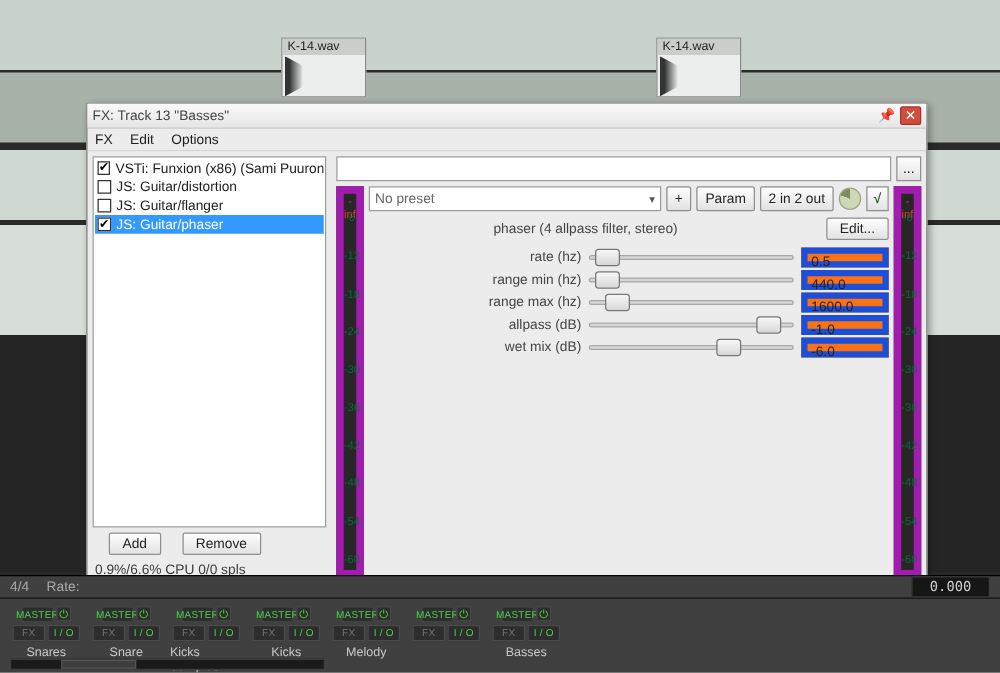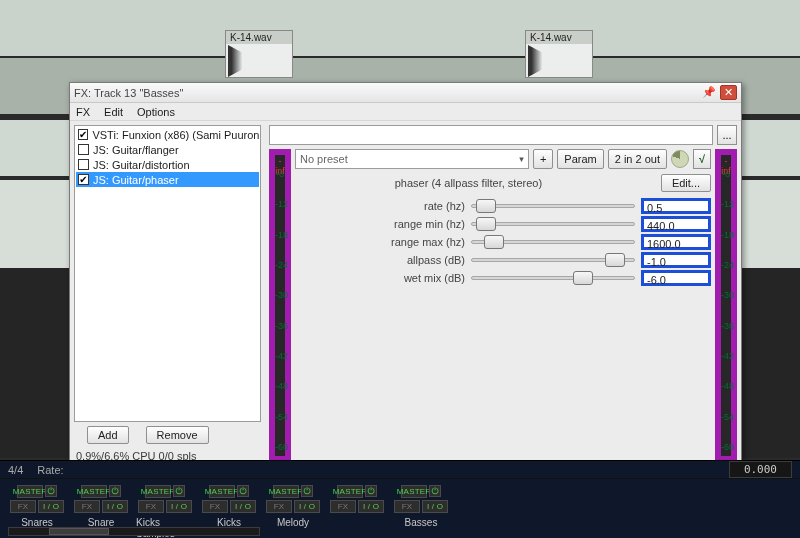--- a/index.html
+++ b/index.html
@@ -57,24 +57,24 @@
   .round-icon { width:18px; height:18px; border:1px solid #9fa787; border-radius:50%; background: conic-gradient(#cfd8b6 0 290deg, #7e8a5f 290deg 360deg); }
   .tick-icon { width:18px; height:20px; display:flex; align-items:center; justify-content:center; border:1px solid #8f8f8f; background:linear-gradient(#fefefe,#e2e2e2); color:#2d5f2d; font-weight:bold;}
 
   .fx-title-row { display:flex; align-items:center; height:20px; gap:6px; }
   .fx-title-row .lbl { flex:1; text-align:center; color:#444; }
   .param-row { display:flex; align-items:center; height:18px; gap:6px; }
   .param-row .plabel { width: 170px; text-align:right; color:#444; }
   .slider { flex:1; height:16px; position:relative; background:transparent;}
   .slider .track { position:absolute; left:0; right:0; top:6px; height:4px; background:#d6d6d6; border:1px solid #a7a7a7; border-radius:2px;}
   .slider .thumb { position:absolute; top:1px; width:20px; height:14px; background:linear-gradient(#f7f7f7,#d8d8d8); border:1px solid #777; border-radius:3px;}
-  .pval { width:70px; height:16px; background:#ffffff; border:3px solid #1d4ed8; padding:1px 3px; color:#222;}
+  .pval { width:70px; height:16px; background:#f97316; border:5px solid #1d4ed8; padding:1px 3px; color:#222;}
 
   
-  .bottom { position:absolute; left:0; right:0; bottom:0; height:78px; background:#0f172a; border-top:1px solid #000;}
+  .bottom { position:absolute; left:0; right:0; bottom:0; height:78px; background:#404040; border-top:1px solid #000;}
   .info-row { height:18px; display:flex; align-items:center; color:#aaa; gap:14px; padding:0 8px; border-bottom:1px solid #111;}
   .info-row .spacer { flex:1;}
   .info-row .numbox { background:#161616; border:1px solid #3c3c3c; color:#ccc; padding:1px 14px; font-family: 'Consolas', monospace; font-size:11px;}
   .mixer { display:flex; gap:6px; padding:6px 8px;}
   .chan { width:58px; display:flex; flex-direction:column; align-items:center; gap:2px;}
   .chan .row { display:flex; gap:2px;}
   .chip { width:26px; height:13px; background:#2d2d2d; border:1px solid #4a4a4a; color:#4fd04f; font-size:8px; display:flex; align-items:center; justify-content:center; letter-spacing:.2px;}
   .chip.dim { color:#777;}
   .chip.io  { width:26px; }
   .chan .pwr { width:12px;height:12px;border:1px solid #4a4a4a;background:#2d2d2d;display:flex;align-items:center;justify-content:center;color:#4fd04f;font-size:9px;}
@@ -114,25 +114,25 @@
   </div>
   <div class="body">
     <div class="left-pane">
       <div class="fx-list" id="fxlist">
           <div class="fx-item">
             <span class="fx-check">✔</span>
             <span>VSTi: Funxion (x86) (Sami Puuron...</span>
           </div>
           <div class="fx-item">
             <span class="fx-check"></span>
-            <span>JS: Guitar/flanger</span>
+            <span>JS: Guitar/distortion</span>
           </div>
           <div class="fx-item">
             <span class="fx-check"></span>
-            <span>JS: Guitar/distortion</span>
+            <span>JS: Guitar/flanger</span>
           </div>
           <div class="fx-item selected">
             <span class="fx-check" style="background: rgb(255, 255, 255); color: rgb(0, 0, 0);">✔</span>
             <span>JS: Guitar/phaser</span>
           </div>
         </div>
       <div class="btn-row">
         <button class="btn">Add</button>
         <button class="btn">Remove</button>
       </div>

